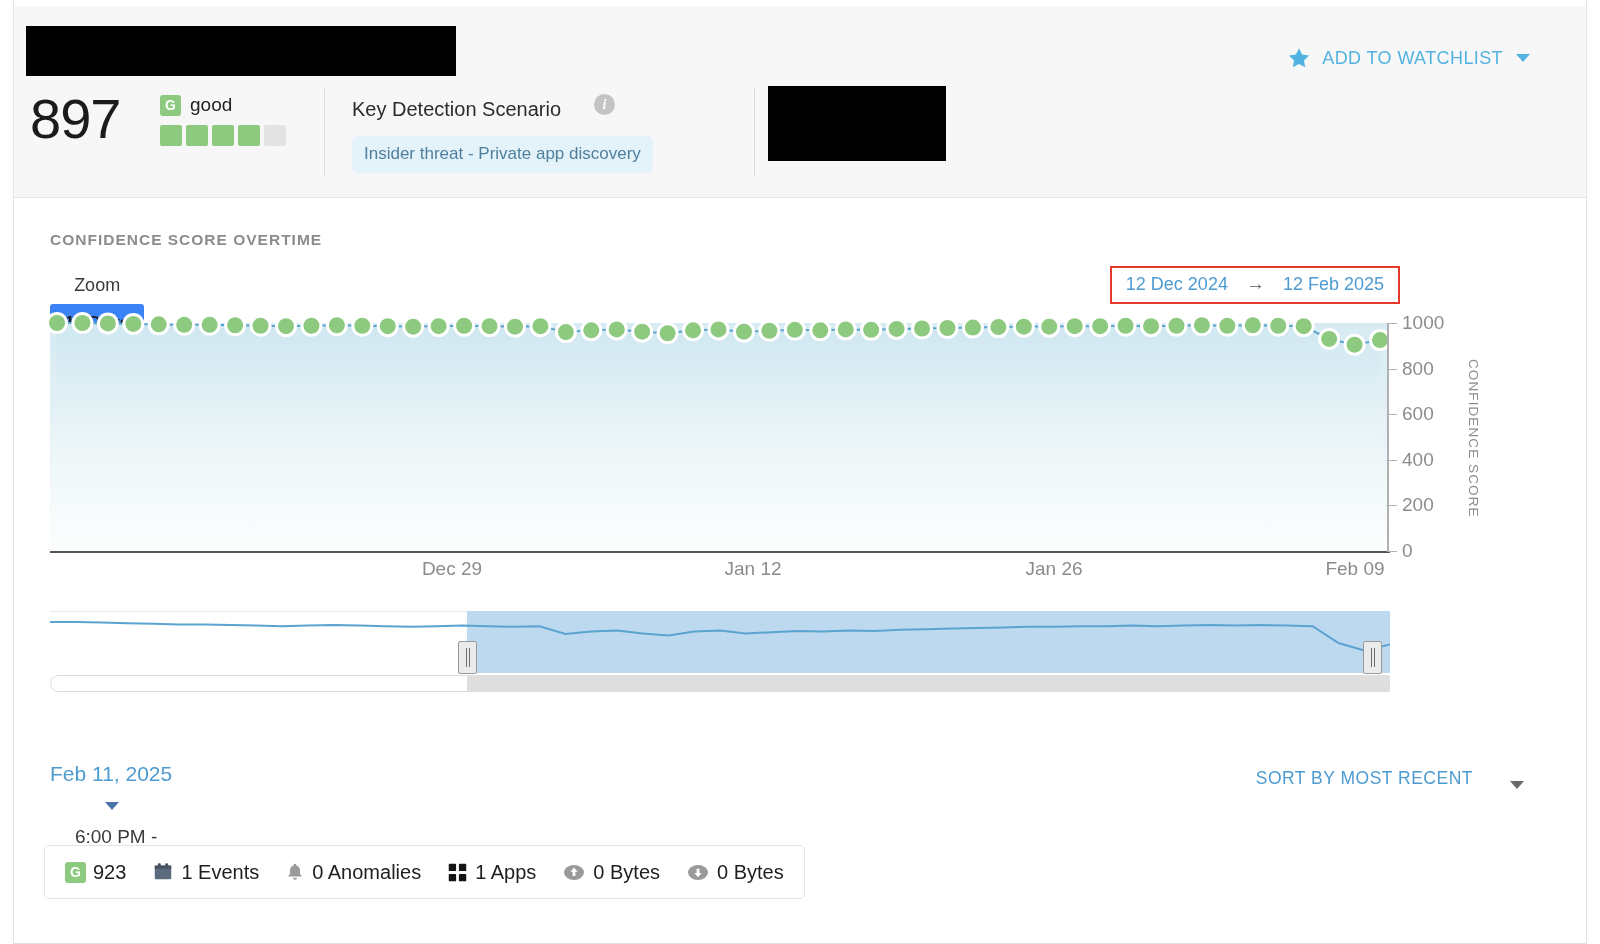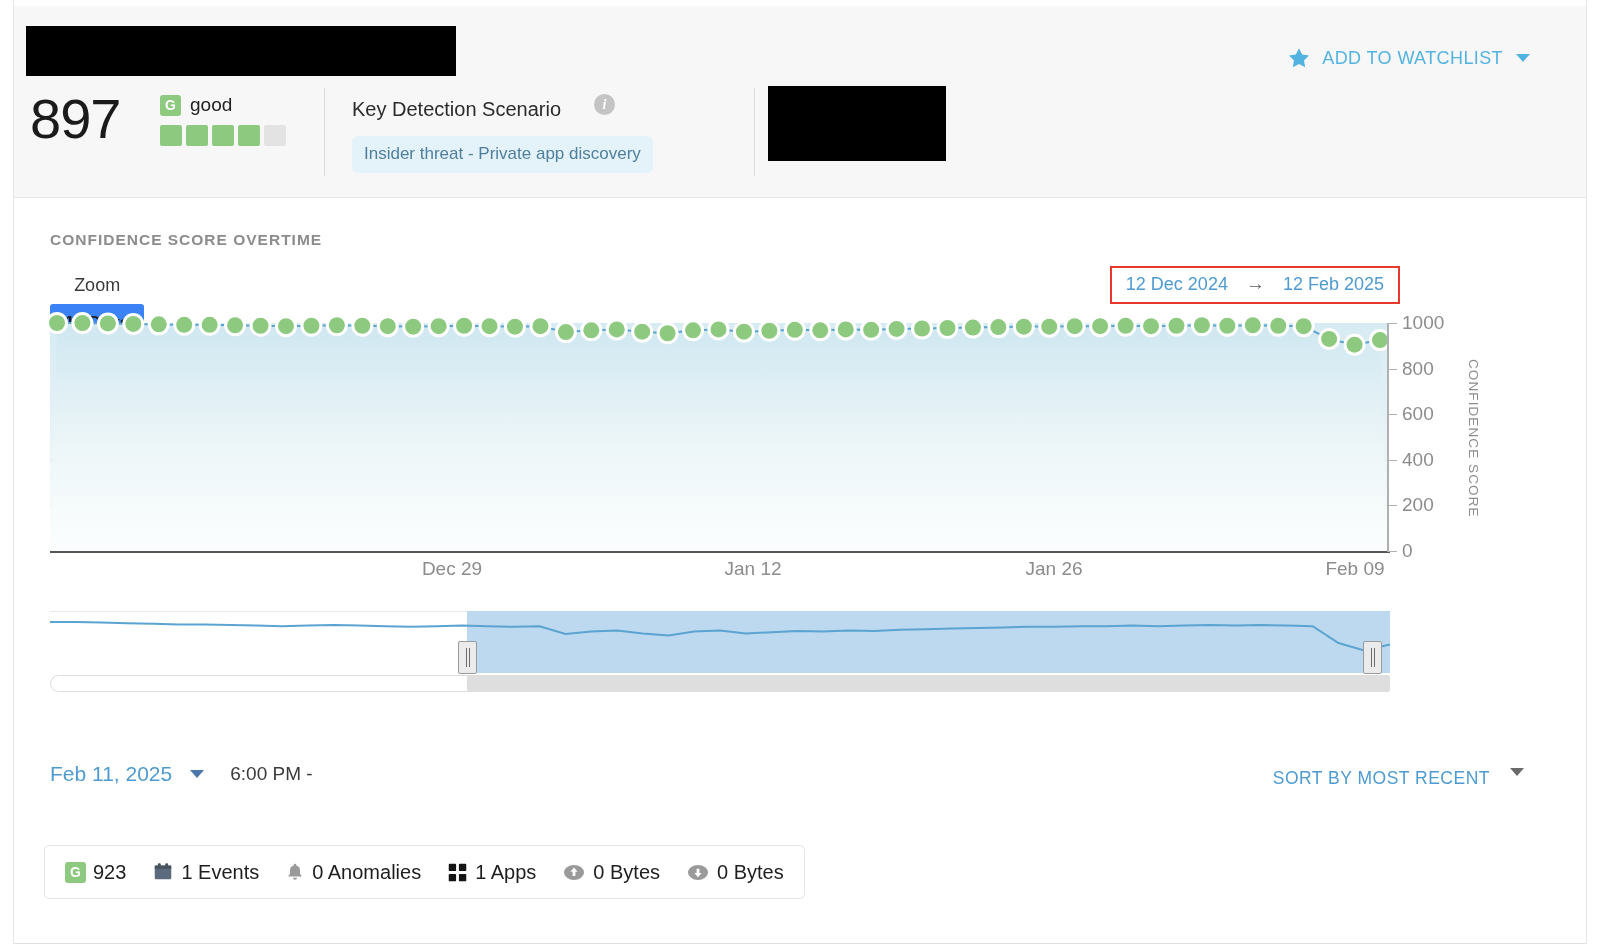--- a/index.html
+++ b/index.html
@@ -178,31 +178,31 @@
     background: #fff; border: 1px solid #dcdcdc; border-radius: 9px;
   }
   .nav-thumb {
     position: absolute; left: 417px; top: 69px; width: 923px; height: 17px;
     background: #dedede; border-radius: 2px;
   }
 
   
   .date-row {
     position: absolute; left: 50px; top: 762px;
-    display: flex; align-items: center; gap: 16px;
+    display: flex; align-items: center; gap: 16px; flex-direction: column;
   }
   .date-link { color: #4e9bd1; font-size: 21px; cursor: pointer; }
   .caret-down.blue-sm {
     border-left: 7px solid transparent; border-right: 7px solid transparent;
     border-top: 8px solid #4a77a8;
   }
   .time-text { font-size: 19px; color: #3a3a3a; margin-left: 10px; }
   .sort-row {
     position: absolute; right: 76px; top: 768px;
-    display: flex; align-items: flex-start; gap: 18px;
+    display: flex; align-items: flex-end; gap: 35px;
     color: #4e9bd1; font-size: 17.5px; letter-spacing: .5px; cursor: pointer;
   }
   .caret-down.sort { border-top-color: #6a6a6a; }
 
   .stats-card {
     position: absolute; left: 44px; top: 845px;
     height: 54px; background: #fff;
     border: 1px solid #e4e4e4; border-radius: 5px;
     display: flex; align-items: center; padding: 0 20px; gap: 26px;
   }

